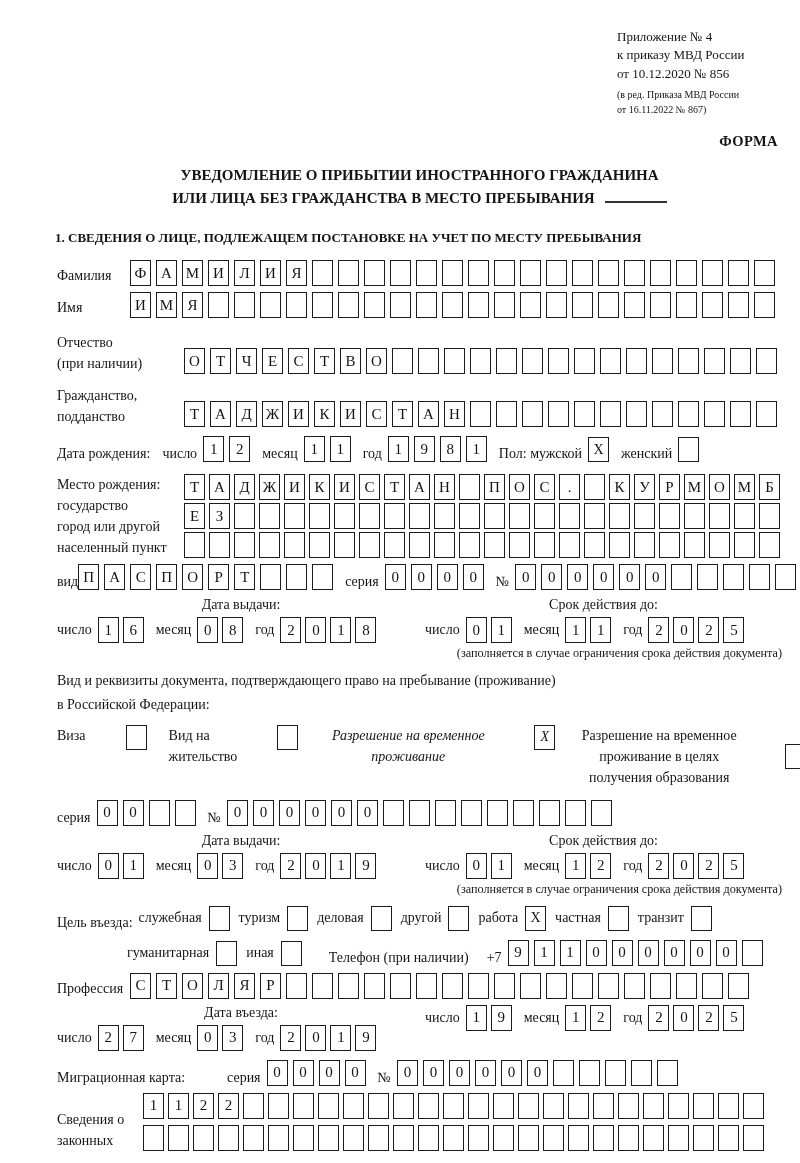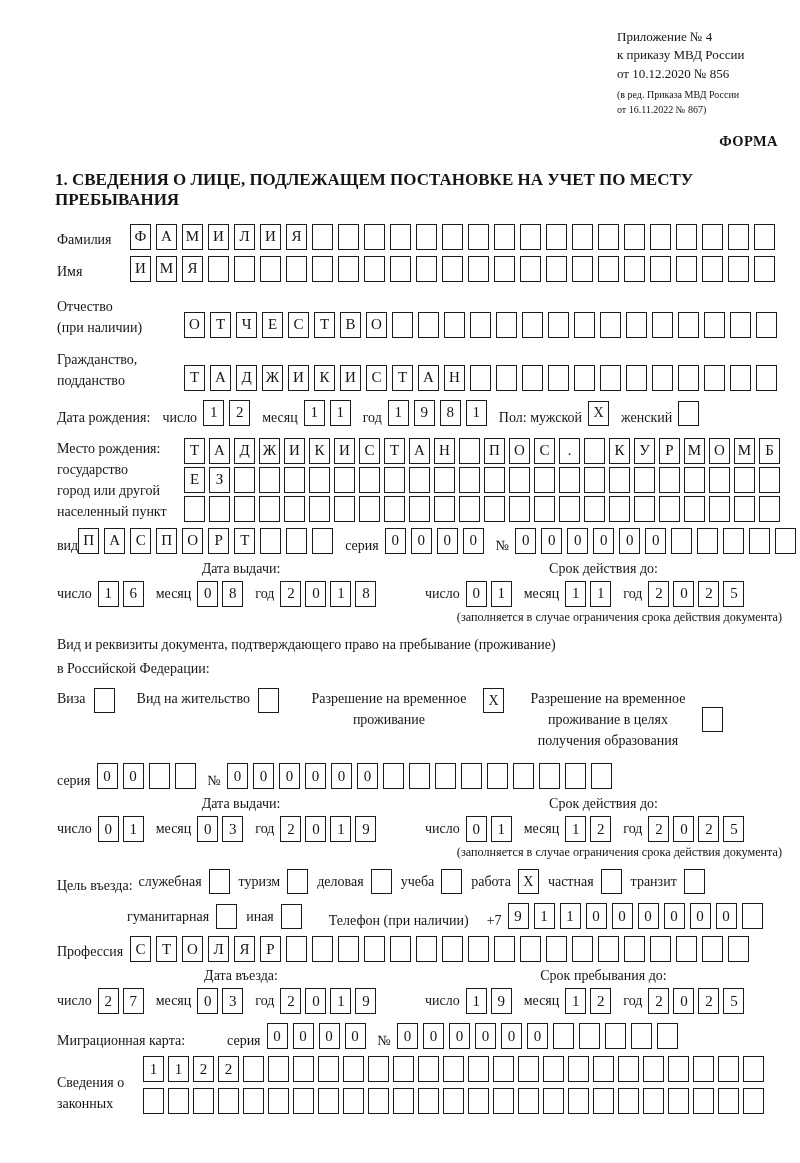--- a/index.html
+++ b/index.html
@@ -3,42 +3,42 @@
 <meta charset="utf-8">
 <style>
   html,body{margin:0;padding:0;background:#fff;}
   body{font-family:"Liberation Serif","DejaVu Serif",serif;color:#151515;}
   .page{width:800px;min-height:1163px;box-sizing:border-box;padding:28px 18px 18px 57px;background:#fff;}
   .hdr{margin-left:560px;font-size:13px;line-height:1.42;white-space:nowrap;}
   .hdr-small{margin-top:5px;font-size:10px;}
   .forma{text-align:right;font-weight:bold;font-size:14.5px;margin:16px 4px 0 0;letter-spacing:.4px;}
   .title{text-align:center;font-weight:bold;font-size:15px;margin-top:14px;line-height:1.55;}
   .blank-line{display:inline-block;width:62px;border-bottom:2px solid #333;margin-left:10px;vertical-align:baseline;}
-  .sec{font-weight:bold;font-size:17px;margin:20px 0 14px -2px;}
+  .sec{font-weight:bold;font-size:13px;margin:20px 0 14px -2px;}
   .row{display:flex;align-items:flex-end;margin-bottom:6px;font-size:14px;}
   .inline-row{display:flex;align-items:flex-end;font-size:14px;margin:9px 0 7px;flex-wrap:nowrap;}
   .lbl{flex:none;padding-top:5px;line-height:1.5;}
   .w72{width:73px}.w126{width:127px}.w56{width:56px}.w86{width:86px}
   .cells{display:flex;}
   .g5{gap:5px}.g4{gap:4px}
   .cell{flex:none;width:21px;height:26px;border:1.6px solid #1c1c1c;display:flex;align-items:center;justify-content:center;font-size:15px;background:#fff;box-sizing:border-box;}
   .chk{flex:none;width:21px;height:25px;border:1.6px solid #1c1c1c;display:inline-flex;align-items:center;justify-content:center;font-size:14px;box-sizing:border-box;}
   .cellrows{display:flex;flex-direction:column;gap:3px;}
   .subhead{text-align:center;font-weight:bold;font-size:13.5px;margin:8px 0 4px;}
   .t2{margin-left:12px;margin-right:6px;}
   .t1{margin-right:6px;}
   .dates{display:flex;margin:4px 0 4px;}
   .dg-left{width:368px;flex:none;}
   .dg-right{flex:1;}
   .dg-title{text-align:center;font-size:14px;margin-bottom:4px;}
   .dg-line{display:flex;align-items:center;font-size:14px;}
   .dg-note{font-size:12.2px;margin-top:3px;text-align:right;white-space:nowrap;}
   .resline{font-size:14px;margin:8px 0 0;line-height:1.7;}
   .visa-row{display:flex;align-items:flex-start;margin:8px 0 12px;font-size:14px;}
-  .vopt{display:flex;align-items:flex-start;}
+  .vopt{display:flex;align-items:flex-start;gap:32px;}
   .vopt .chk{margin-left:8px;margin-top:0;}
   .vtxt{line-height:1.5;}
   .vtxt-c{width:172px;text-align:center;line-height:1.5;}
   .popt{display:flex;align-items:center;margin-right:9px;}
   .popt .chk{margin-left:7px;}
 </style>
 </head>
 <body>
 
 <div class="page">
@@ -47,20 +47,24 @@
     <div>Приложение № 4</div>
     <div>к приказу МВД России</div>
     <div>от 10.12.2020 № 856</div>
     <div class="hdr-small">
       <div>(в ред. Приказа МВД России</div>
       <div>от 16.11.2022 № 867)</div>
     </div>
   </div>
   <div class="forma">ФОРМА</div>
 
+  <div class="title">
+    <div>УВЕДОМЛЕНИЕ О ПРИБЫТИИ ИНОСТРАННОГО ГРАЖДАНИНА</div>
+    <div><span>ИЛИ ЛИЦА БЕЗ ГРАЖДАНСТВА В МЕСТО ПРЕБЫВАНИЯ</span><span class="blank-line"></span></div>
+  </div>
 
   <div class="sec">1. СВЕДЕНИЯ О ЛИЦЕ, ПОДЛЕЖАЩЕМ ПОСТАНОВКЕ НА УЧЕТ ПО МЕСТУ ПРЕБЫВАНИЯ</div>
 
   <div class="row">
     <div class="lbl w72">Фамилия</div>
     <div class="cells g5">
         <span class="cell">Ф</span>
         <span class="cell">А</span>
         <span class="cell">М</span>
         <span class="cell">И</span>
@@ -390,21 +394,21 @@
 
   <div class="visa-row">
     <div class="vopt">
       <span class="vtxt">Виза</span>
       <span class="chk"></span>
     </div>
     <div class="vopt" style="margin-left:22px;">
       <span class="vtxt">Вид на жительство</span>
       <span class="chk"></span>
     </div>
-    <div class="vopt" style="margin-left:24px;">
+    <div class="vopt" style="margin-left:24px;font-style:italic;">
       <span class="vtxt-c">Разрешение на временное проживание</span>
       <span class="chk">X</span>
     </div>
     <div class="vopt" style="margin-left:18px;align-items:center;">
       <span class="vtxt-c">Разрешение на временное проживание в целях получения образования</span>
       <span class="chk"></span>
     </div>
   </div>
 
   <div class="inline-row">
@@ -491,21 +495,21 @@
     </span>
     <span class="popt">
       <span>туризм</span>
       <span class="chk"></span>
     </span>
     <span class="popt">
       <span>деловая</span>
       <span class="chk"></span>
     </span>
     <span class="popt">
-      <span>учеба</span>
+      <span>другой</span>
       <span class="chk"></span>
     </span>
     <span class="popt">
       <span>работа</span>
       <span class="chk">X</span>
     </span>
     <span class="popt">
       <span>частная</span>
       <span class="chk"></span>
     </span>
@@ -587,21 +591,20 @@
         <span class="t2">год</span>
         <span class="cells g4">
             <span class="cell">2</span>
             <span class="cell">0</span>
             <span class="cell">1</span>
             <span class="cell">9</span>
           </span>
       </div>
     </div>
     <div class="dg-right">
-      <div class="dg-title">Срок пребывания до:</div>
       <div class="dg-line">
         <span class="t1">число</span>
         <span class="cells g4">
             <span class="cell">1</span>
             <span class="cell">9</span>
           </span>
         <span class="t2">месяц</span>
         <span class="cells g4">
             <span class="cell">1</span>
             <span class="cell">2</span>

